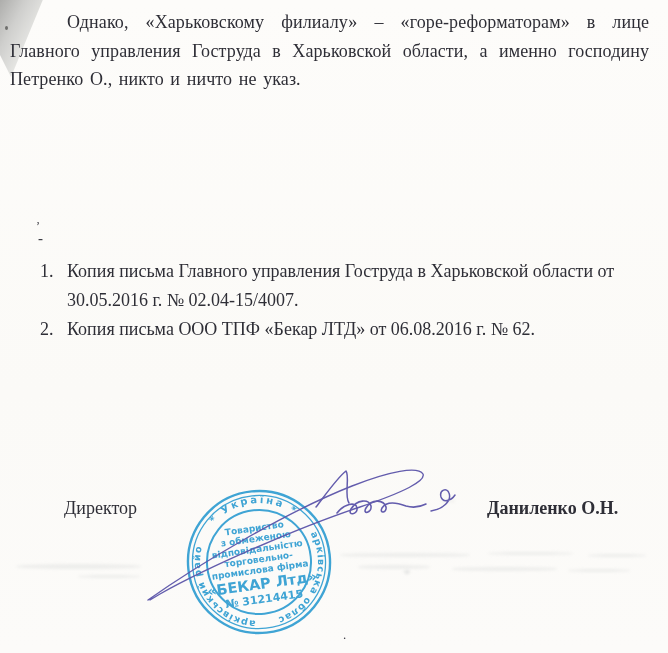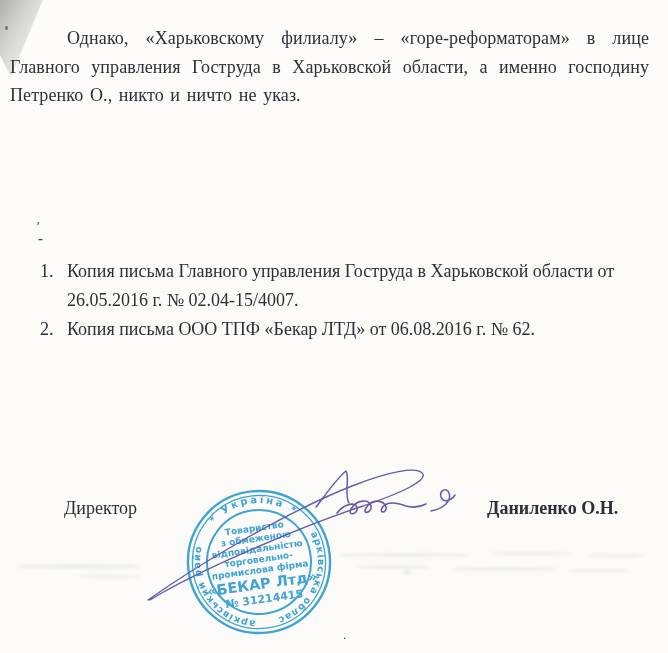--- a/index.html
+++ b/index.html
@@ -1,21 +1,21 @@
 <!DOCTYPE html>
 <html><head>
 <meta charset="utf-8">
 <style>
   html,body{margin:0;padding:0;}
   body{width:668px;height:653px;overflow:hidden;position:relative;
        background:#fcfbf8;font-family:"Liberation Serif",serif;}
   .page{position:absolute;inset:0;background:linear-gradient(180deg,#fdfcfa 0%,#fbfaf7 60%,#fcfbf9 100%);}
 
   
-  .letter-body{position:absolute;left:10px;right:19px;top:24px;
+  .letter-body{position:absolute;left:10px;right:19px;top:8px;
     font-size:18px;line-height:28.5px;color:#2e2e36;text-align:justify;
     letter-spacing:.1px;word-spacing:2px;}
   .letter-body p{margin:0;text-indent:57px;}
 
   .attachments{position:absolute;left:40px;right:28px;top:256px;
     font-size:18px;line-height:28.5px;color:#2e2e36;}
   .att-item{display:flex;margin-top:1px;}
   .att-num{flex:none;width:27px;}
   .att-text{flex:1;}
 
@@ -61,21 +61,21 @@
   <div class="smudge" style="left:440px;top:500px;width:16px;height:2px;"></div>
   <div class="smudge" style="left:404px;top:570px;width:6px;height:4px;opacity:.6;"></div>
 
   <div class="letter-body">
     <p>Однако, «Харьковскому филиалу» – «горе-реформаторам» в лице Главного управления Гоструда в Харьковской области, а именно господину Петренко О., никто и ничто не указ.</p>
   </div>
 
   <div class="attachments">
     <div class="att-item">
       <span class="att-num">1.</span>
-      <span class="att-text">Копия письма Главного управления Гоструда в Харьковской области от 26.05.2016 г. № 02.04-15/4007.</span>
+      <span class="att-text">Копия письма Главного управления Гоструда в Харьковской области от 30.05.2016 г. № 02.04-15/4007.</span>
     </div>
     <div class="att-item">
       <span class="att-num">2.</span>
       <span class="att-text">Копия письма ООО ТПФ «Бекар ЛТД» от 06.08.2016 г. № 62.</span>
     </div>
   </div>
 
   <span class="signoff-title">Директор</span>
   <span class="signoff-name">Даниленко О.Н.</span>
 

